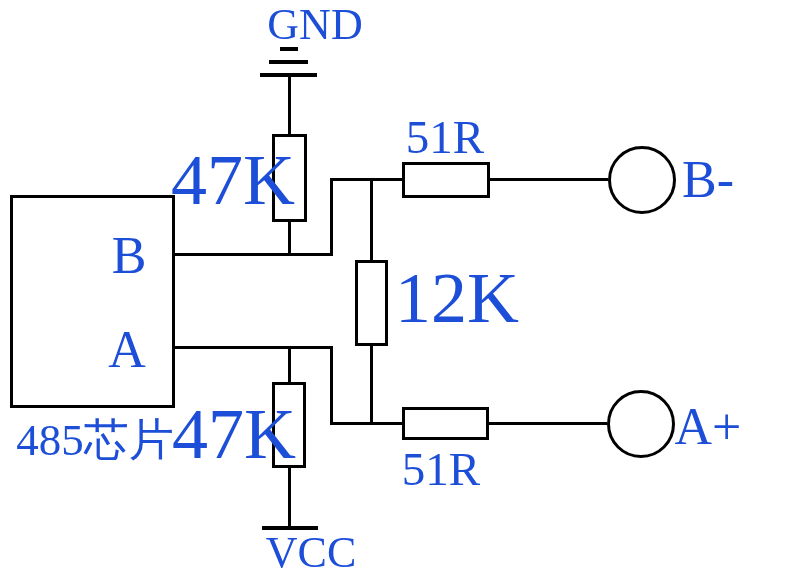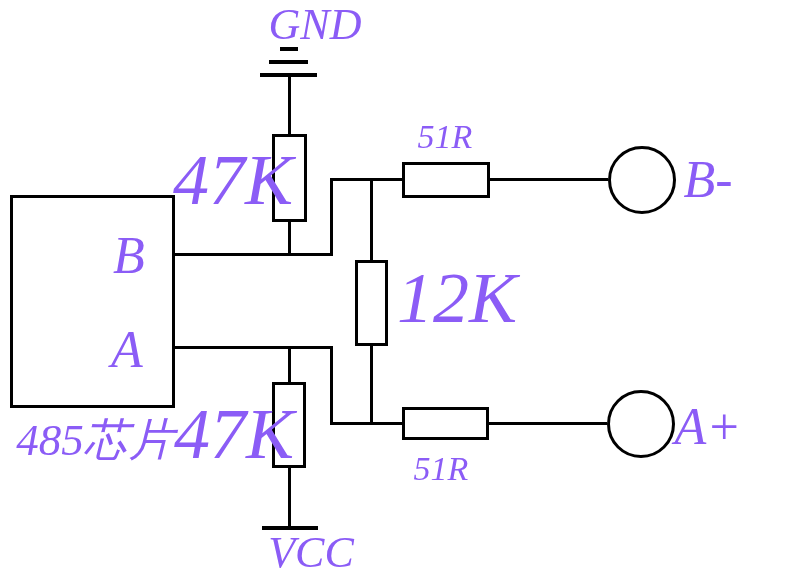--- a/index.html
+++ b/index.html
@@ -35,26 +35,25 @@
     border: 3px solid #000000;
     border-radius: 50%;
     background: #ffffff;
   }
   
   .t {
     position: absolute;
     transform: translate(-50%, -50%);
     white-space: nowrap;
     line-height: 1;
-    color: #8b5cf6;
-    font-style: italic;
+    color: #1d4ed8;
   }
   .fs-power { font-size: 44px; }
   .fs-value { font-size: 72px; }
-  .fs-51r   { font-size: 34px; }
+  .fs-51r   { font-size: 47px; }
   .fs-pin   { font-size: 52px; }
   .fs-cjk   { font-size: 45px; }
 </style>
 </head>
 <body>
 
 <div id="diagram">
 
   <div class="t fs-power" style="left:315px; top:25px;">GND</div>
   <div class="w" style="left:280px; top:47px; width:18px; height:4px;"></div>

